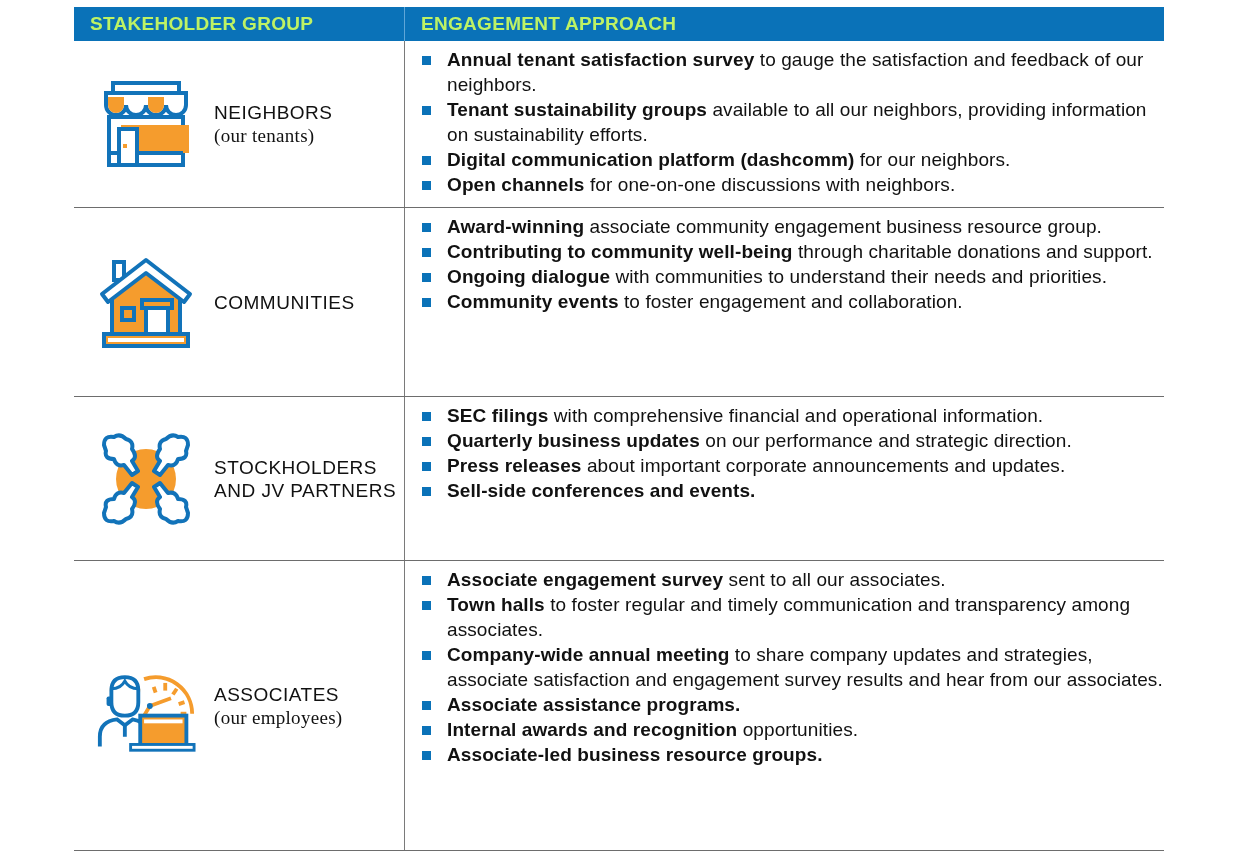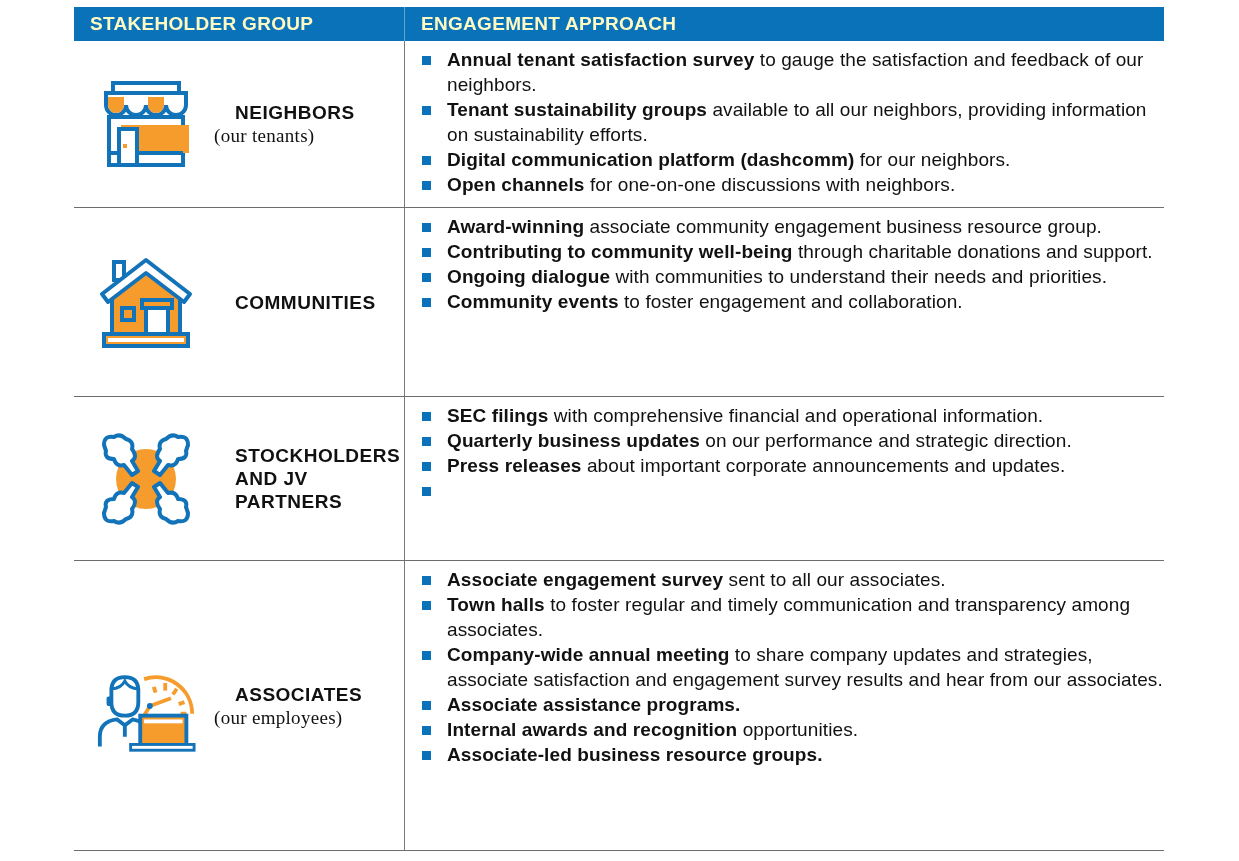--- a/index.html
+++ b/index.html
@@ -18,21 +18,21 @@
     .table {
       position: absolute;
       left: 74px;
       top: 7px;
       width: 1090px;
     }
     .header {
       display: flex;
       height: 34px;
       background: #0a72b8;
-      color: #fef9c3;
+      color: #bef264;
       font-weight: bold;
       font-size: 19px;
       letter-spacing: 0.3px;
     }
     .header .col-left {
       width: 331px;
       box-sizing: border-box;
       padding-left: 16px;
       display: flex;
       align-items: center;
@@ -64,24 +64,23 @@
       display: flex;
       align-items: center;
       justify-content: center;
     }
     .row .group-text {
       margin-left: 18px;
       font-size: 19px;
       line-height: 23px;
     }
     .group-name {
-      font-weight: bold;
+      font-weight: normal;
       letter-spacing: 0.5px;
       display: block;
-      margin-left: 21px;
     }
     .group-sub {
       display: block;
       letter-spacing: 0.3px;
       font-family: Liberation Serif, serif;
     }
     .row .right {
       flex: 1;
       padding: 6px 0 7px 16px;
     }
@@ -199,21 +198,21 @@
       <div class="group-text" style="max-width:190px;">
         <span class="group-name">STOCKHOLDERS AND JV PARTNERS</span>
       </div>
     </div>
     <div class="right">
       <ul class="items">
         <li><span class="bullet"></span><b>SEC filings</b><span> with comprehensive financial and operational information.</span></li>
         <li><span class="bullet"></span><b>Quarterly business updates</b><span> on our performance and strategic direction.</span></li>
         <li><span class="bullet"></span><span></span></li>
         <li><span class="bullet"></span><b>Press releases</b><span> about important corporate announcements and updates.</span></li>
-        <li><span class="bullet"></span><span></span></li>
+        <li><span class="bullet"></span><b>Sell-side conferences and events.</b><span></span></li>
       </ul>
     </div>
   </div>
 
   <div class="row row-4">
     <div class="left">
       <div class="icon">
         <svg width="104" height="96" viewBox="0 0 104 96">
           <path d="M50 20 A38 38 0 0 1 100 56" fill="none" stroke="#f59c2d" stroke-width="4"></path>
           <g stroke="#f59c2d" stroke-width="4">

